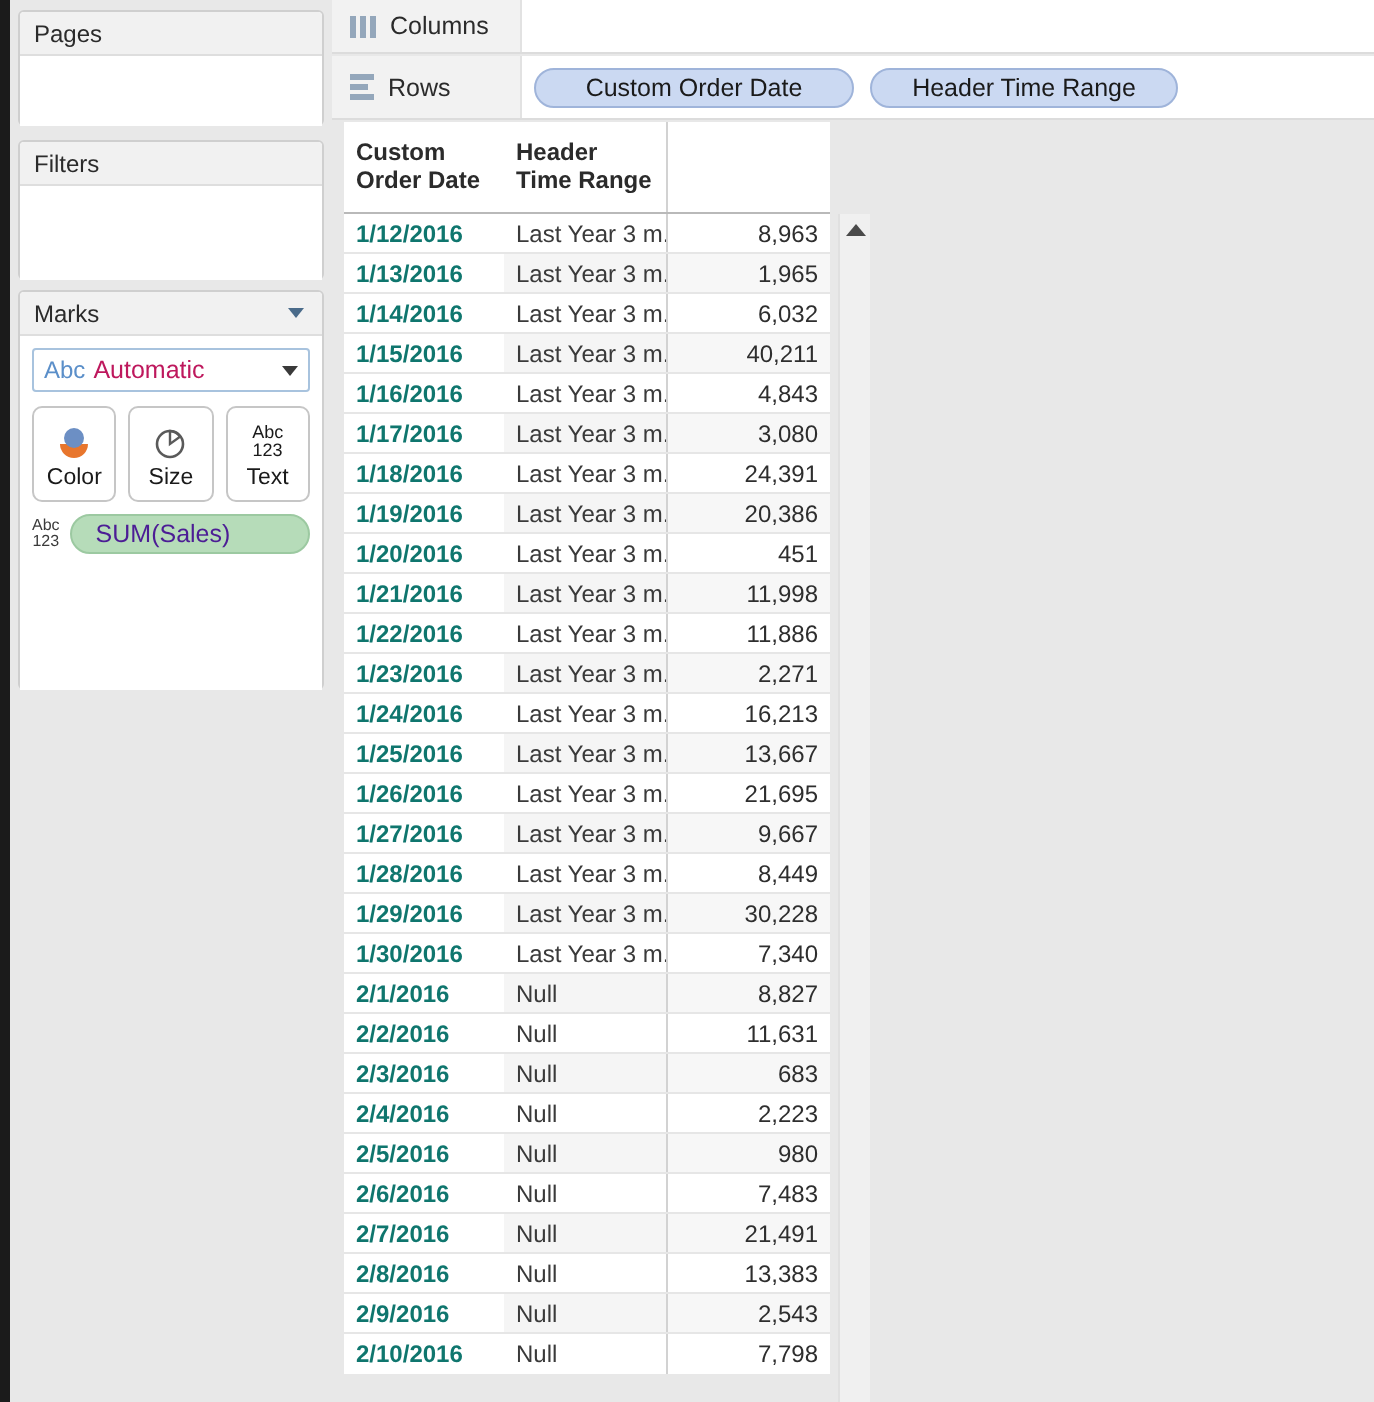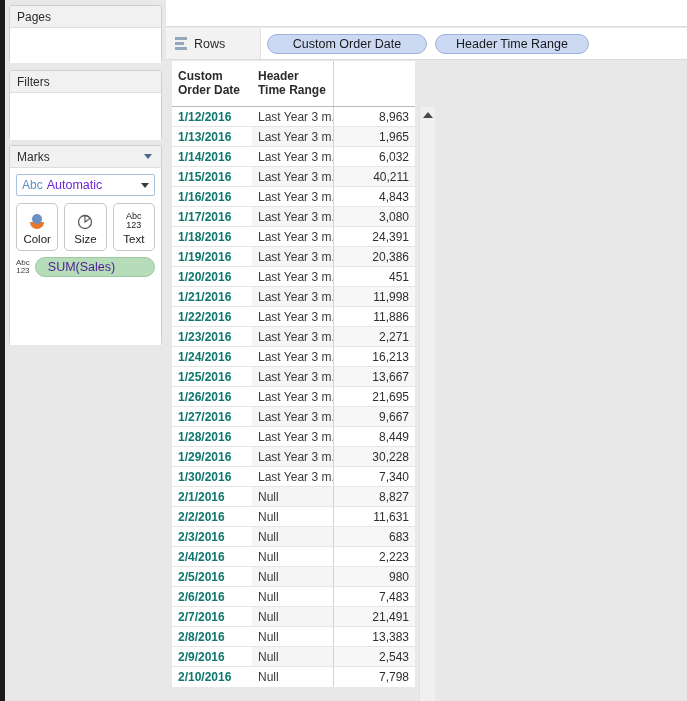--- a/index.html
+++ b/index.html
@@ -60,21 +60,21 @@
   .mark-type {
     height: 22px;
     border: 1px solid #a8c3de;
     background: #fff;
     border-radius: 2px;
     display: flex; align-items: center;
     padding: 0 5px;
     margin-bottom: 7px;
   }
   .mark-type .abc { color: #5b8fc9; font-size: 12px; margin-right: 4px; }
-  .mark-type .lbl { color: #6d28d9; font-size: 12.5px; flex: 1; }
+  .mark-type .lbl { color: #be185d; font-size: 12.5px; flex: 1; }
   .mark-type .arrow {
     width: 0; height: 0;
     border-left: 4.5px solid transparent;
     border-right: 4.5px solid transparent;
     border-top: 5px solid #3a3a3a;
   }
 
   
   .mark-btn-row { display: flex; gap: 6px; margin-bottom: 6px; }
   .mark-btn {
@@ -283,20 +283,28 @@
           <span class="green-pill">SUM(Sales)</span>
         </div>
 
       </div>
     </div>
   </div>
 
   <div class="main">
 
     <div class="shelf" id="shelf-cols">
+      <div class="shelf-label">
+        <span class="ico-cols">
+            <i></i>
+            <i></i>
+            <i></i>
+          </span>
+        <span>Columns</span>
+      </div>
       <div class="shelf-zone"></div>
     </div>
 
     <div class="shelf" id="shelf-rows">
       <div class="shelf-label">
         <span class="ico-rows">
             <i></i>
             <i></i>
             <i></i>
           </span>

